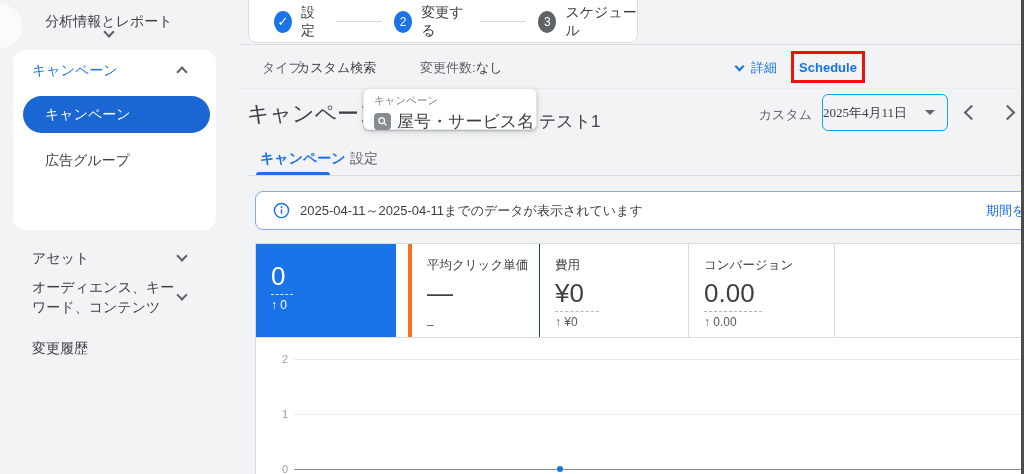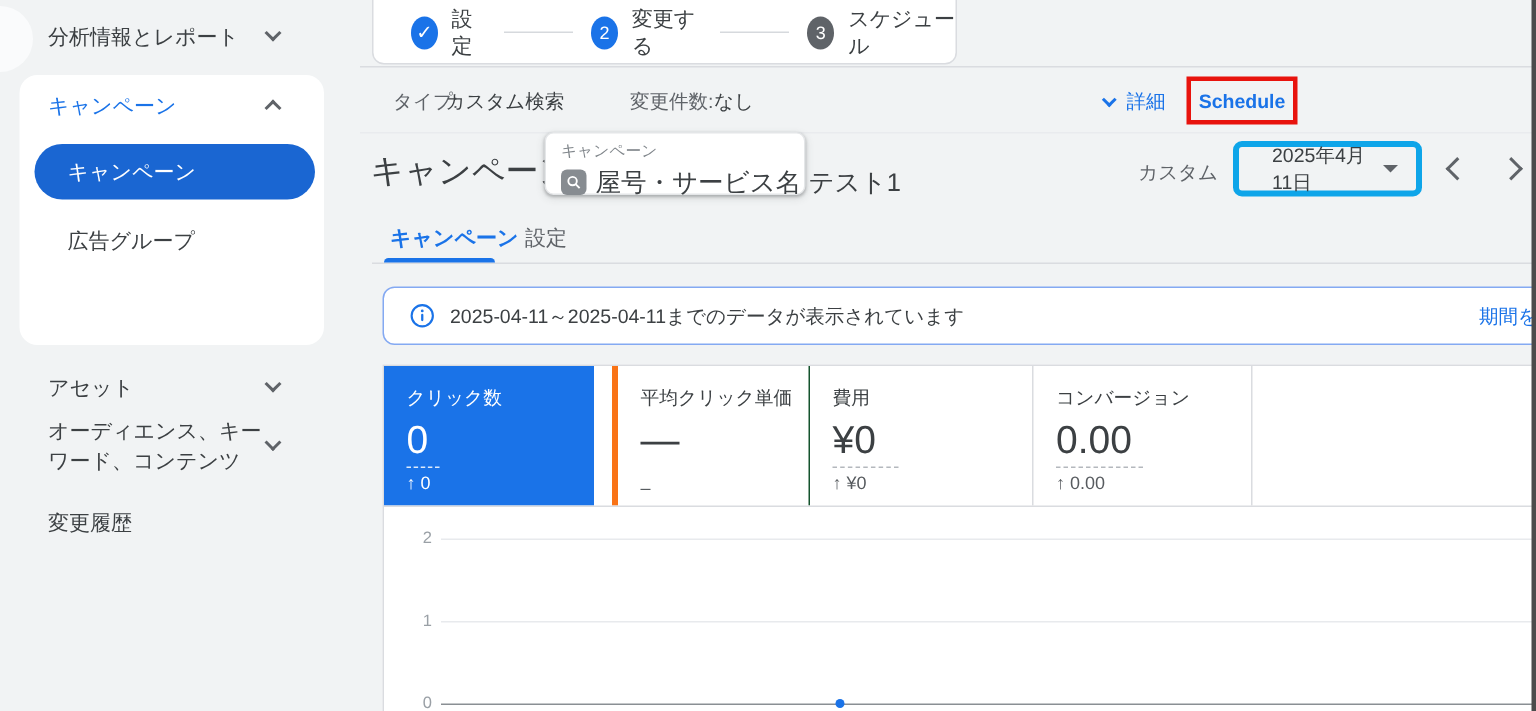--- a/index.html
+++ b/index.html
@@ -57,22 +57,22 @@
                 border:1px solid #e4e6e8; border-radius:6px; padding:5px 10px;
                 box-shadow:0 1px 2px rgba(60,64,67,.3),0 2px 6px rgba(60,64,67,.15); cursor:pointer; }
   .popup-chip .small { font-size:10.5px; color:#80868b; }
   .popup-chip .row { display:flex; align-items:center; gap:6px; margin-top:2px; }
   .search-badge { width:17px; height:17px; background:#878c91; border-radius:4px;
                   display:flex; align-items:center; justify-content:center; flex:0 0 auto; }
   .popup-chip .val { font-size:17px; color:#3c4043; white-space:nowrap; }
   .date-mode { position:absolute; left:758px; top:106px; width:54px; text-align:right;
                font-size:13px; color:#5f6368; }
   .date-box { position:absolute; left:822px; top:94px; width:126px; height:37px;
-              border:4px solid #0ea5e9; border-radius:6px; display:flex; align-items:center;
-              padding:0 12px 0 22px; cursor:pointer; }
+              border:1px solid #0ea5e9; border-radius:6px; display:flex; align-items:center;
+              padding:0 12px 0 0; cursor:pointer;font-family:Liberation Serif, serif; }
   .date-box .val { font-size:13px; color:#3c4043; flex:1; }
   .tri-down { width:0; height:0; border-left:5px solid transparent; border-right:5px solid transparent;
               border-top:5px solid #5f6368; }
   .nav-chev { position:absolute; top:107px; width:11px; height:11px; border-right:2px solid #5f6368;
               border-bottom:2px solid #5f6368; cursor:pointer; }
   .nav-chev.prev { left:966px; transform:rotate(135deg); }
   .nav-chev.next { left:1002px; transform:rotate(-45deg); }
 
   
   .tabs-rule { position:absolute; left:248px; top:175px; width:776px; height:1px; background:#dadce0; }
@@ -114,21 +114,21 @@
   .dot { position:absolute; width:6px; height:6px; border-radius:50%; background:#1a73e8; }
 
   .edge-strip { position:absolute; left:1021px; top:0; width:3px; height:474px; background:#4c4c4c; z-index:50; }
 </style>
 </head>
 <body>
 
 <div class="sidebar">
   <div class="hover-circle"></div>
 
-  <div class="side-row" style="top:12px;">
+  <div class="side-row" style="top:12px;flex-direction:column;">
     <span class="lbl">分析情報とレポート</span>
     <span class="chev down"></span>
   </div>
 
   <div class="side-group-card"></div>
 
   <div class="side-row blue" style="top:58px;">
     <span class="lbl">キャンペーン</span>
     <span class="chev up"></span>
   </div>
@@ -226,21 +226,20 @@
         <rect x="8.2" y="7.6" width="1.6" height="5.2" rx="0.8" fill="#1a73e8"></rect>
       </svg>
   </span>
   <span class="msg">2025-04-11～2025-04-11までのデータが表示されています</span>
   <span class="link">期間を変更</span>
 </div>
 
 <div class="stats-card">
 
   <div class="mcol sel">
-    <div class="lbl">クリック数</div>
     <div class="val">0</div>
     <div class="dash" style="width:22px;"></div>
     <div class="delta">↑ 0</div>
   </div>
 
   <div class="mcol c2">
     <div class="lbl">平均クリック単価</div>
     <div class="val">—</div>
     <div class="delta" style="margin-top:10px;">–</div>
   </div>

